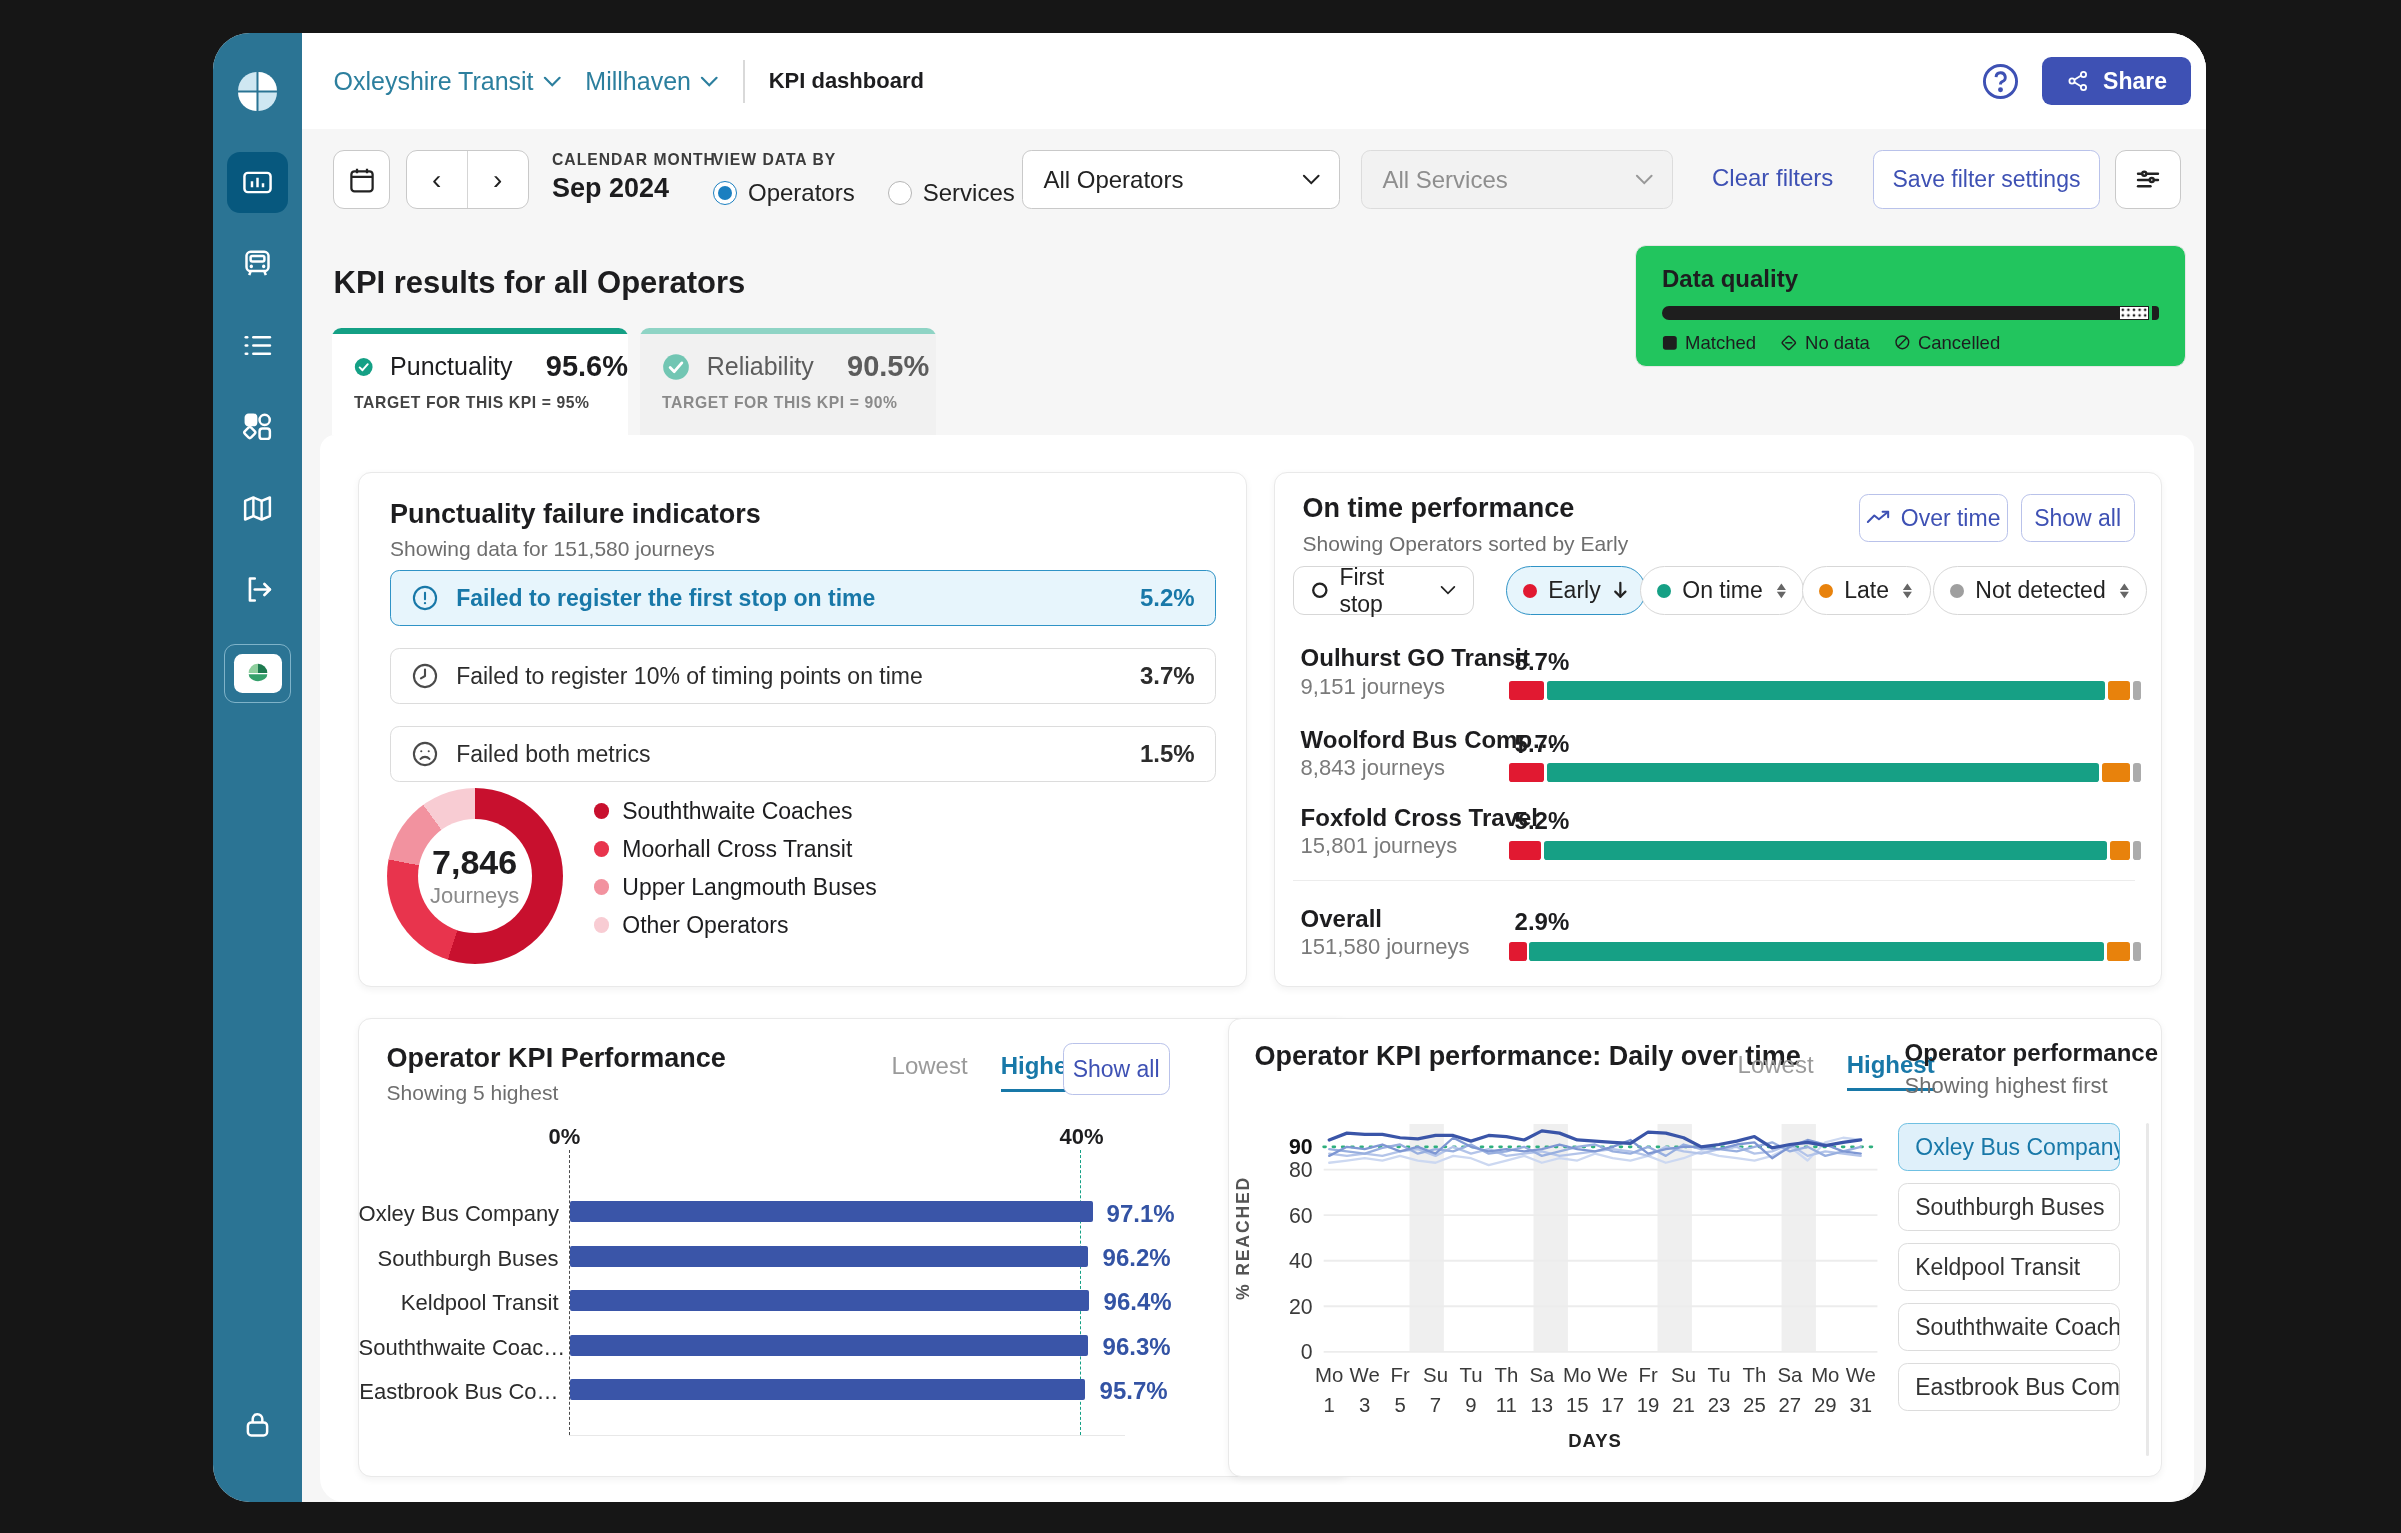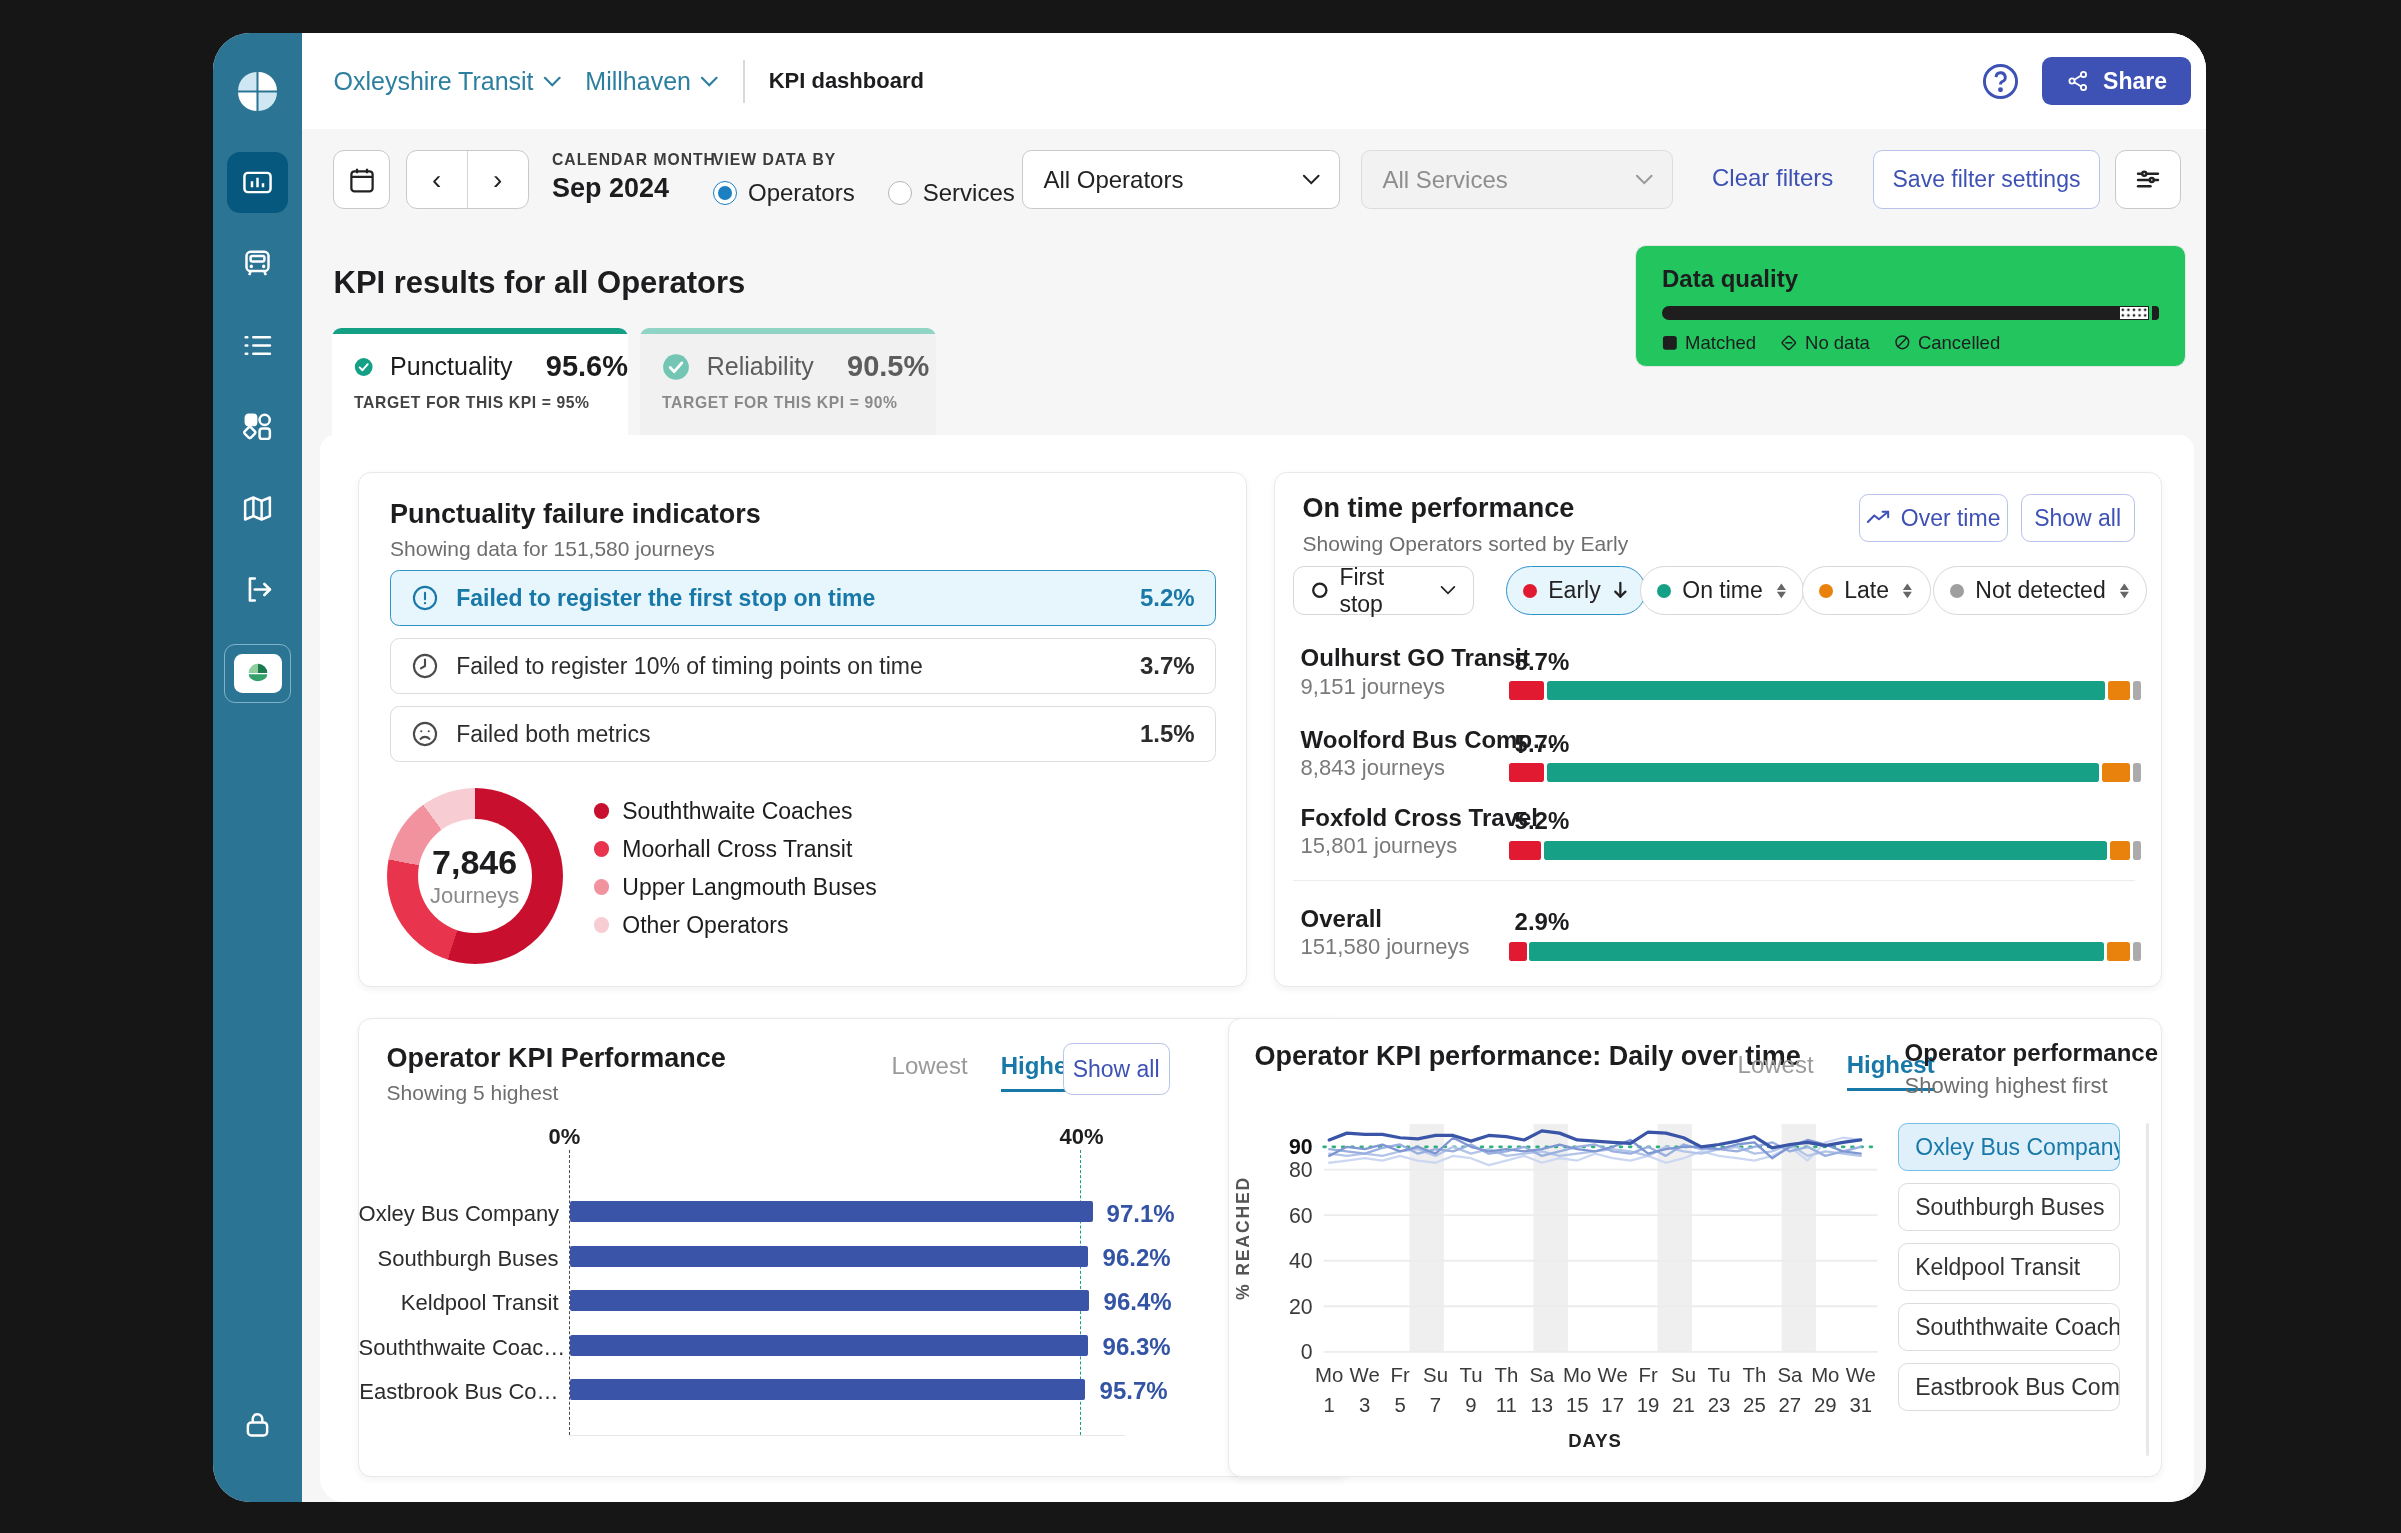--- a/index.html
+++ b/index.html
@@ -86,21 +86,21 @@
   .p1 { left:38px; top:37px; width:889px; height:515px; }
   .p2 { left:954px; top:37px; width:888px; height:515px; }
   .p3 { left:38px; top:583px; width:992px; height:459px; }
   .p4 { left:908px; top:583px; width:934px; height:459px; }
   .panel-title { font-size:27px; font-weight:600; color:#1d1d1f; }
   .panel-sub { font-size:21px; color:#6e6e6e; margin-top:7.4px; }
 
   
   .p1-head { position:absolute; left:31.5px; top:26px; }
   .fail-rows { position:absolute; left:31.5px; top:97px; width:826px; }
-  .fail-row { height:56px; border:1.4px solid #dcdcdc; border-radius:9.3px; display:flex; align-items:center; padding:0 20.4px; margin-bottom:12px; cursor:pointer; background:#fff; }
+  .fail-row { height:56px; border:1.4px solid #dcdcdc; border-radius:9.3px; display:flex; align-items:center; padding:0 20.4px; margin-bottom:22px; cursor:pointer; background:#fff; }
   .fail-row .flabel { font-size:23px; color:#2c2c2c; margin-left:16.7px; }
   .fail-row .fvalue { margin-left:auto; font-size:24px; font-weight:600; color:#2c2c2c; }
   .fail-row.selected { border:1.9px solid #2f93c6; background:#e7f5fc; }
   .fail-row.selected .flabel, .fail-row.selected .fvalue { color:#1878a8; font-weight:600; }
   .donut-wrap { position:absolute; left:28px; top:315px; width:176px; height:176px; border-radius:50%; }
   .donut-hole { position:absolute; inset:31px; background:#fff; border-radius:50%; display:flex; flex-direction:column; align-items:center; justify-content:center; }
   .donut-num { font-size:34px; font-weight:700; color:#1d1d1f; }
   .donut-cap { font-size:22px; color:#8a8a8a; margin-top:1.9px; }
   .donut-legend { position:absolute; left:235px; top:319px; }
   .dl-item { display:flex; align-items:center; gap:13px; height:38px; font-size:23px; color:#1d1d1f; }

